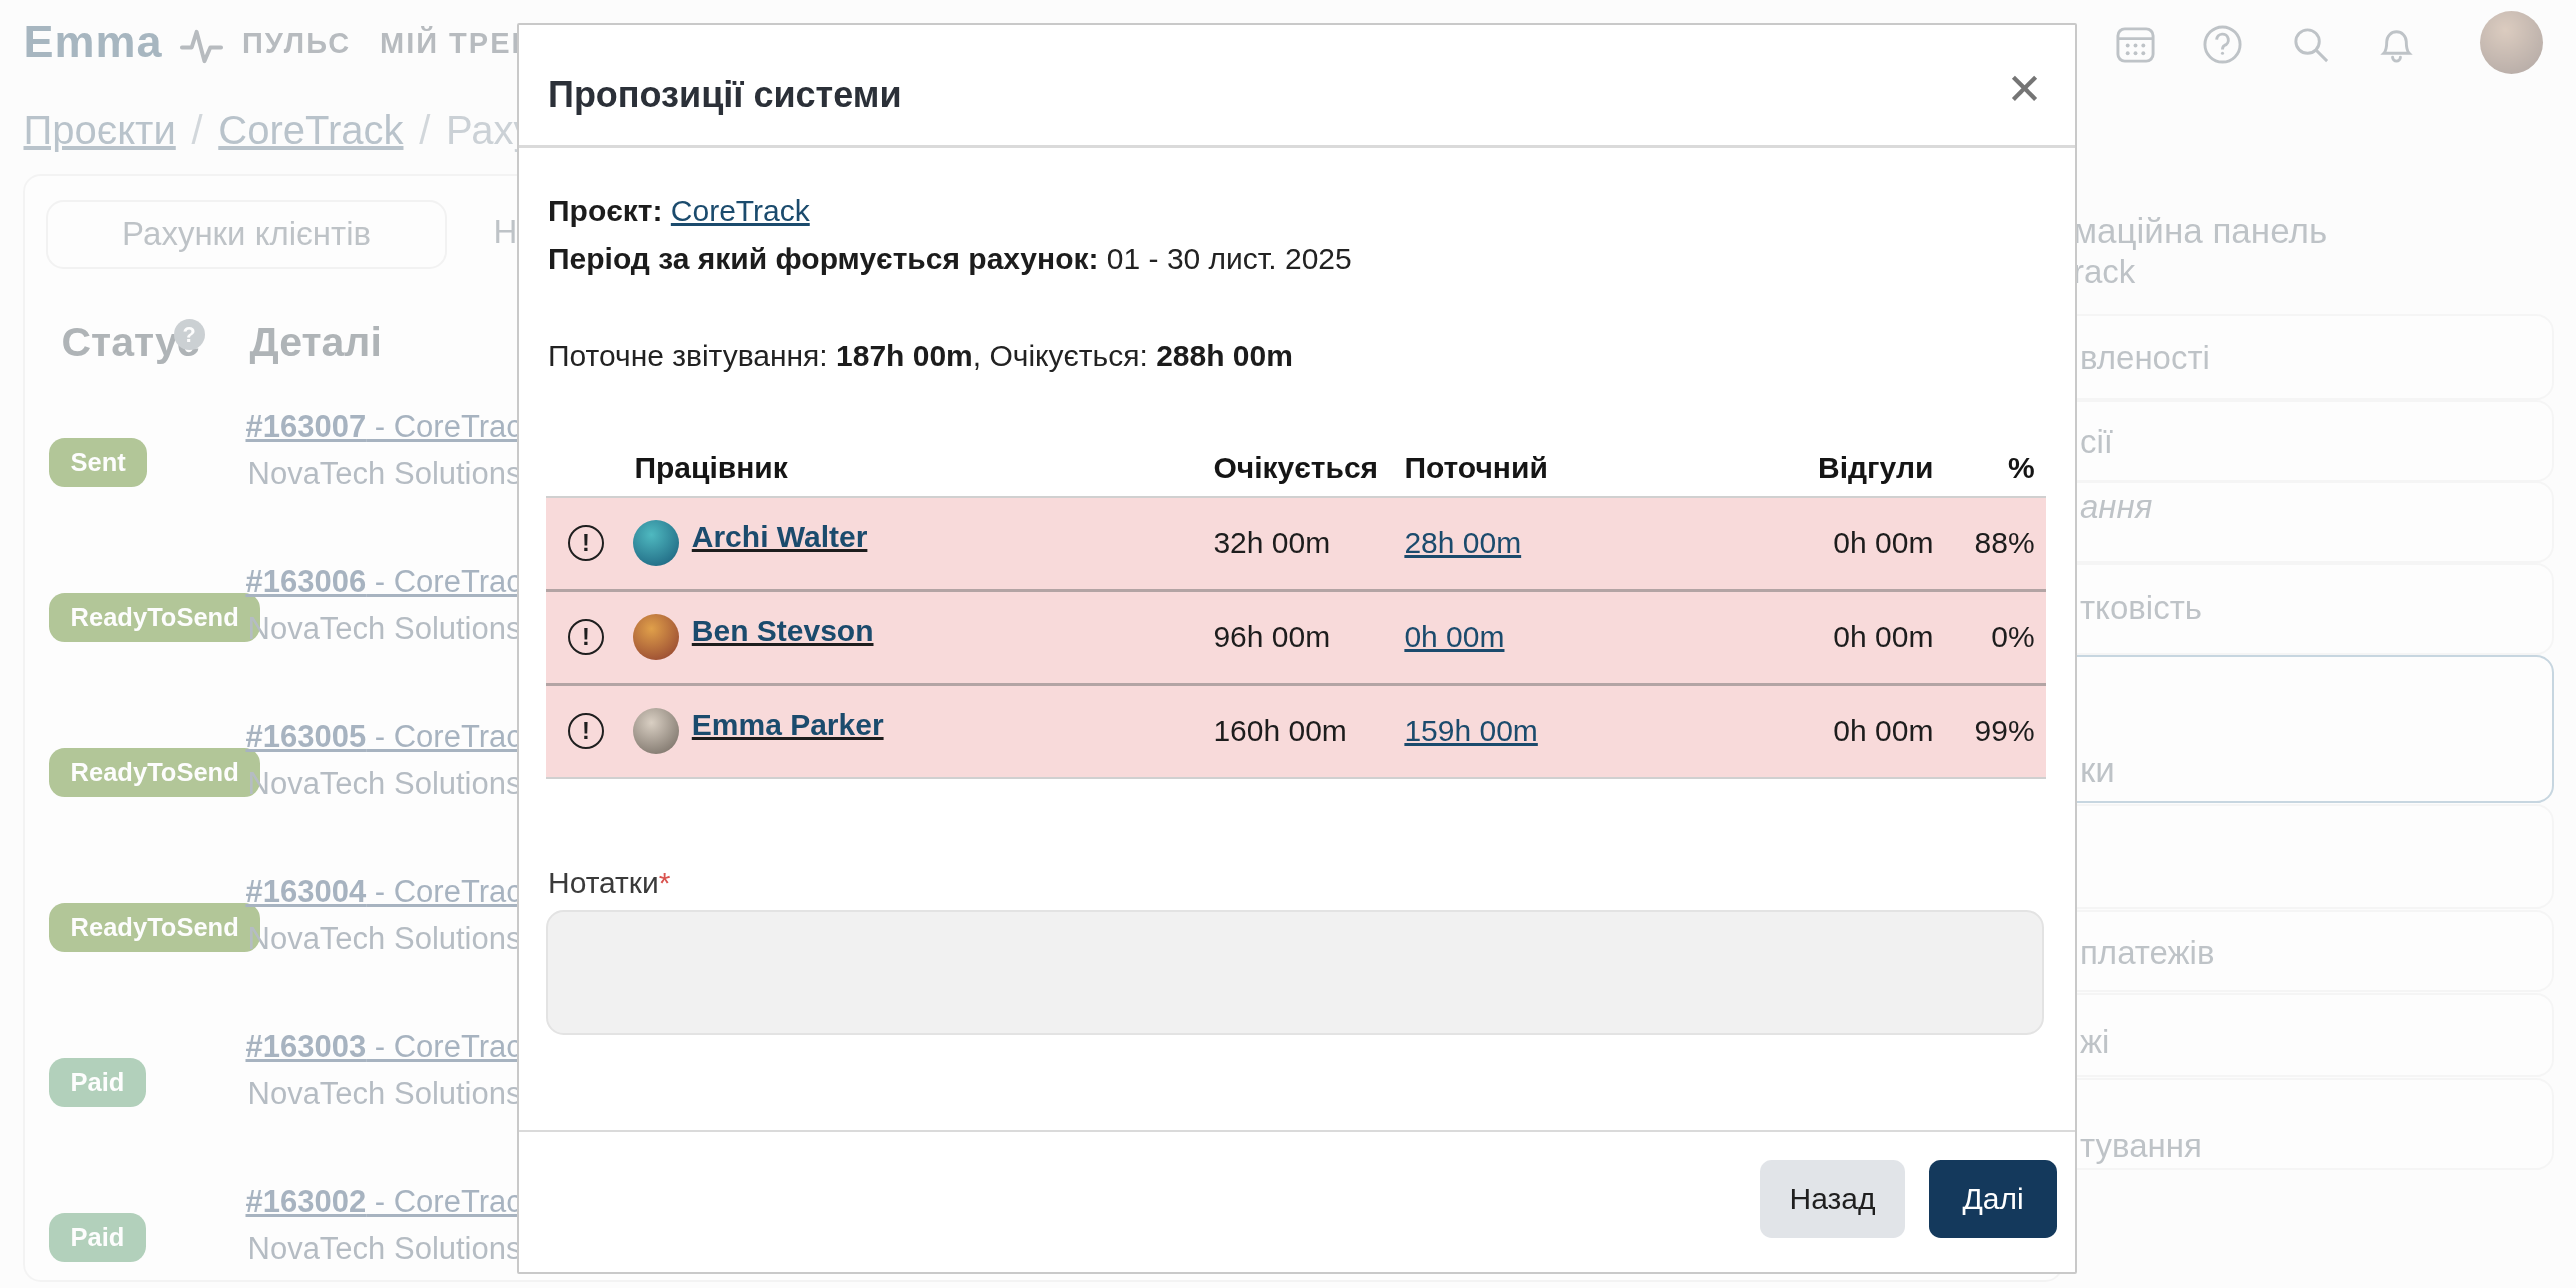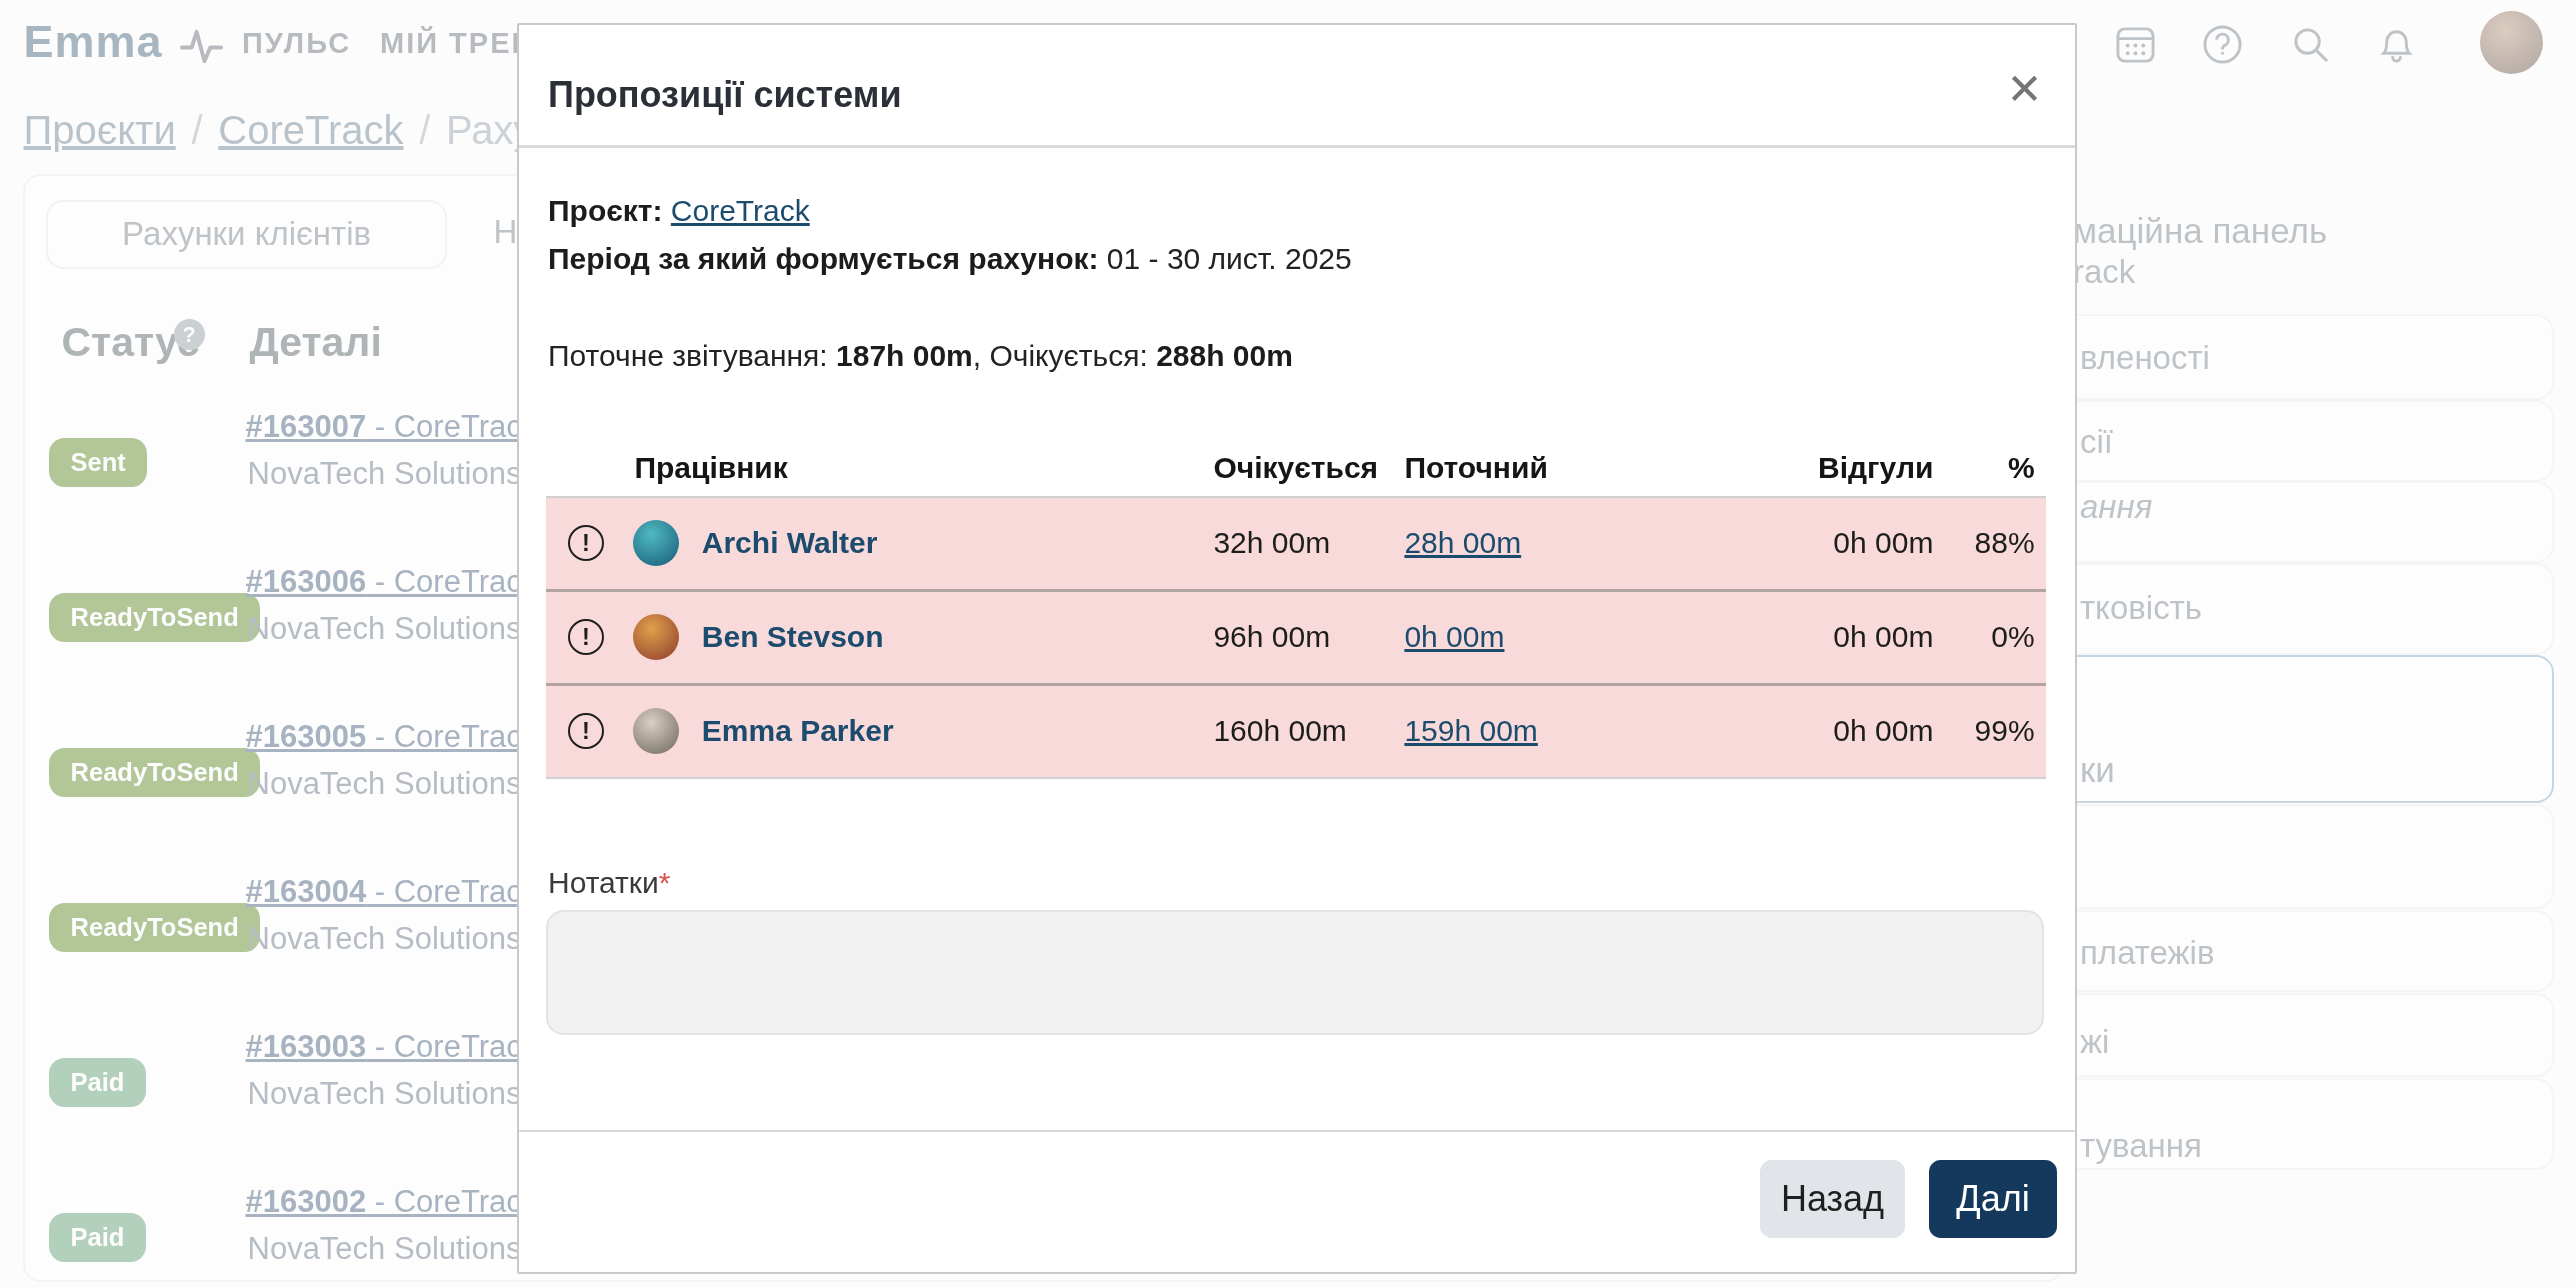--- a/index.html
+++ b/index.html
@@ -50,32 +50,32 @@
   .m-table{position:absolute;left:27.4px;top:416px;width:1500px;}
   .t-grid{display:grid;grid-template-columns:59px 608px 191px 289px 240px 113px;align-items:center;}
   .t-head{height:55px;font-size:30px;font-weight:bold;color:#151515;border-bottom:2px solid #d0d0d0;}
   .t-head .c-emp{padding-left:29px;}
   .t-row{height:91px;background:#f8dada;font-size:30px;color:#1d1d1d;border-bottom:3.9px solid #b3a4a4;}
   .t-row:last-child{border-bottom:2px solid #d0d0d0;}
   .c-right{text-align:right;}
   .c-pct{text-align:right;padding-right:11.8px;}
   .warn{width:36px;height:36px;border:2.9px solid #1f1f1f;border-radius:50%;margin-left:21.6px;box-sizing:border-box;
       display:flex;align-items:center;justify-content:center;font-size:23.5px;font-weight:bold;color:#1f1f1f;}
-  .emp{display:flex;align-items:center;gap:23px;padding-left:27.4px;}
+  .emp{display:flex;gap:13px;padding-left:27.4px;text-decoration:underline;}
   .av{width:46px;height:46px;border-radius:50%;flex:none;}
   .av-0{background:radial-gradient(circle at 40% 32%,#4fb9c0,#175a78);}
   .av-1{background:radial-gradient(circle at 40% 32%,#e0a04a,#8c3b2e);}
   .av-2{background:radial-gradient(circle at 40% 32%,#d9cfc3,#6e655c);}
   .emp-name{font-weight:bold;color:#1b4b6d;}
   .hrs-link{color:#1b4b6d;text-decoration:underline;}
   .notes-label{position:absolute;left:29px;top:841px;font-size:30px;color:#3a3a3a;}
   .req{color:#d9534f;}
   .notes-area{position:absolute;left:27.4px;top:885px;width:1498px;height:125px;background:#f1f1f1;
       border:2px solid #e3e3e3;border-radius:17.6px;box-sizing:border-box;resize:none;outline:none;}
-  .btn{position:absolute;top:1135px;height:78px;border:none;border-radius:11.8px;font-size:36px;
+  .btn{position:absolute;top:1135px;height:78px;border:none;border-radius:11.8px;font-size:30px;
       font-family:inherit;cursor:pointer;}
   .btn-back{left:1241px;width:145px;background:#e1e4e8;color:#1f1f1f;}
   .btn-next{left:1410px;width:128px;background:#14395c;color:#fff;}
   svg{display:block;}
 </style>
 </head>
 <body>
 
 <div class="stage">
 

